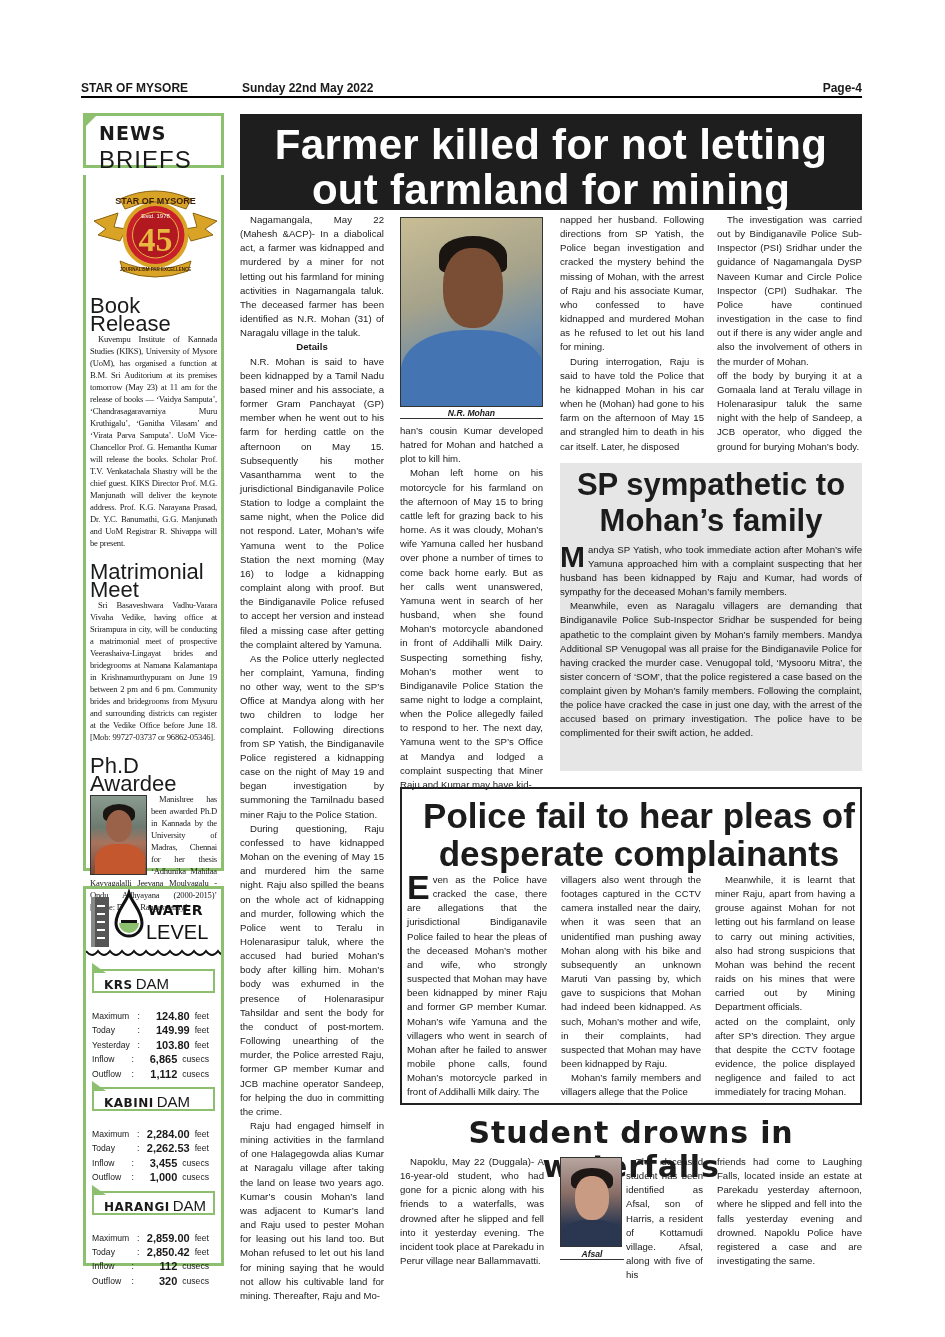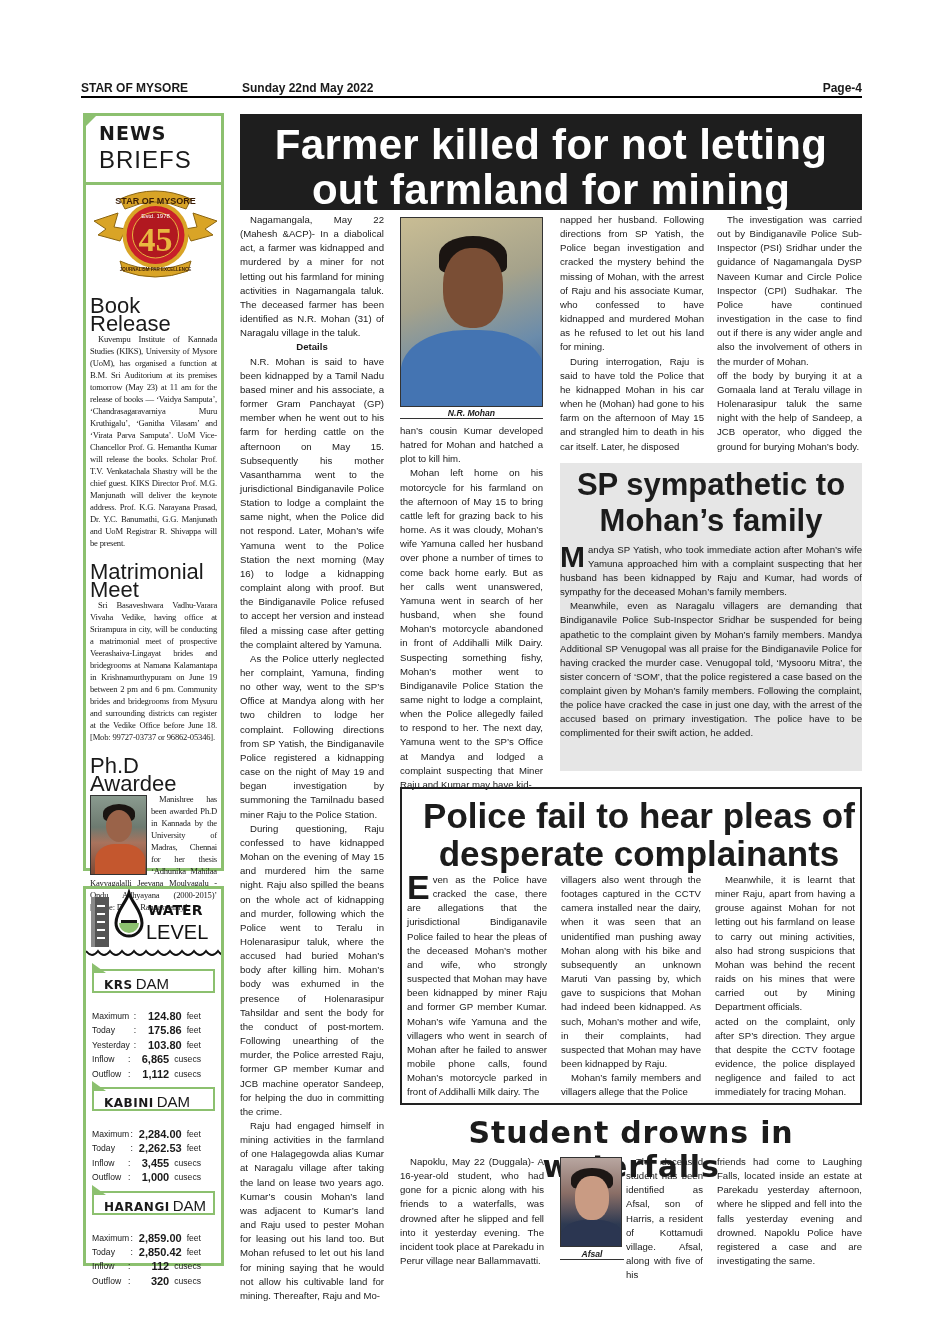--- a/index.html
+++ b/index.html
@@ -5,40 +5,40 @@
   * { box-sizing: border-box; margin: 0; padding: 0; }
   html, body { width: 945px; height: 1337px; background: #ffffff; overflow: hidden; }
   body { position: relative; font-family: "Liberation Sans", sans-serif; color: #1a1a1a; }
 
   .masthead { position: absolute; left: 81px; top: 80px; width: 781px; height: 18px; border-bottom: 2px solid #000; }
   .masthead .paper { position: absolute; left: 0; top: 1px; font-weight: bold; font-size: 12px; }
   .masthead .date { position: absolute; left: 161px; top: 1px; font-weight: bold; font-size: 12px; }
   .masthead .page { position: absolute; right: 0; top: 1px; font-weight: bold; font-size: 12px; }
 
   
-  .briefs-head { position: absolute; left: 83px; top: 113px; width: 141px; height: 72px; border: 3px solid #8cc06f; background:#fff; }
+  .briefs-head { position: absolute; left: 83px; top: 113px; width: 141px; height: 55px; border: 3px solid #8cc06f; background:#fff; }
   .briefs-head .tri { position:absolute; left:-3px; top:-3px; width:0; height:0; border-top:16px solid #8cc06f; border-right:16px solid transparent; }
   .briefs-head .news { position:absolute; left:13px; top:6px; font-weight:bold; font-size:19px; letter-spacing:1px; font-family:"DejaVu Sans", sans-serif; }
   .briefs-head .briefs { position:absolute; left:13px; top:30px; font-size:24px; letter-spacing:1px; }
   .briefs-body { position:absolute; left:83px; top:175px; width:141px; height:696px; border:3px solid #8cc06f; border-top:none; padding:0 4px; }
   .logo { position:relative; width:131px; height:100px; margin:8px 0 4px 0; }
   .brief-title { font-size:22px; line-height:18px; margin-top:14px; }
   .brief-text { font-size:8.6px; line-height:12px; text-align:justify; text-indent:8px; font-family:Liberation Serif, serif; letter-spacing:-0.2px; }
   .phd-photo { float:left; width:57px; height:80px; margin:2px 4px 2px 0; border:1px solid #333; background: linear-gradient(180deg,#8a9b8f 0%,#6d7a70 40%,#a9735d 60%,#7a4a36 100%); position:relative; overflow:hidden;}
   .phd-photo .face { position:absolute; left:15px; top:14px; width:26px; height:32px; border-radius:50%; background:#9a6349; }
   .phd-photo .hair { position:absolute; left:12px; top:8px; width:32px; height:18px; border-radius:50% 50% 30% 30%; background:#1a1512; }
   .phd-photo .body { position:absolute; left:4px; top:48px; width:50px; height:40px; border-radius:40% 40% 0 0; background:#c4572e; }
 
   .water { position:absolute; left:83px; top:886px; width:141px; height:380px; border:3px solid #8cc06f; }
   .water-head { position:relative; height:74px; }
   .dam-box { position:relative; margin:6px 6px 4px 6px; height:24px; border:2px solid #8cc06f; }
   .dam-box .tri { position:absolute; left:-2px; top:-8px; width:0; height:0; border-bottom:10px solid #8cc06f; border-right:14px solid transparent; }
   .dam-box .name { position:absolute; left:10px; top:4px; font-weight:bold; font-size:12px; letter-spacing:0.5px; font-family:"DejaVu Sans", sans-serif; }
   .dam-box .dam { font-size:15px; font-weight:normal; font-family:"Liberation Sans", sans-serif; margin-left:3px; letter-spacing:0; }
-  .dam-rows { padding:0 20px 0 6px;margin-top:16px; }
+  .dam-rows { padding:0 12px 0 6px;margin-top:16px; }
   .dam-row { display:flex; font-size:8.6px; line-height:14.4px; }
   .dam-row .lbl { width:46px; }
   .dam-row .col { width:10px; }
   .dam-row .val { width:43px; text-align:right; font-weight:bold; font-size:11px; }
   .dam-row .unit { margin-left:5px; }
 
   
   .headline { position:absolute; left:240px; top:114px; width:622px; height:96px; background:#1e1e1e; color:#fff; text-align:center; font-weight:bold; font-size:42px; line-height:45px; padding-top:8px; letter-spacing:0.3px;}
 
   .col-text { position:absolute; font-size:9.6px; line-height:14.15px; text-align:justify; }
@@ -135,21 +135,21 @@
   <div class="dam-rows">
     <div class="dam-row">
         <span class="lbl">Maximum</span>
         <span class="col">:</span>
         <span class="val">124.80</span>
         <span class="unit">feet</span>
       </div>
     <div class="dam-row">
         <span class="lbl">Today</span>
         <span class="col">:</span>
-        <span class="val">175.86</span>
+        <span class="val">149.99</span>
         <span class="unit">feet</span>
       </div>
     <div class="dam-row">
         <span class="lbl">Yesterday</span>
         <span class="col">:</span>
         <span class="val">103.80</span>
         <span class="unit">feet</span>
       </div>
     <div class="dam-row">
         <span class="lbl">Inflow</span>

